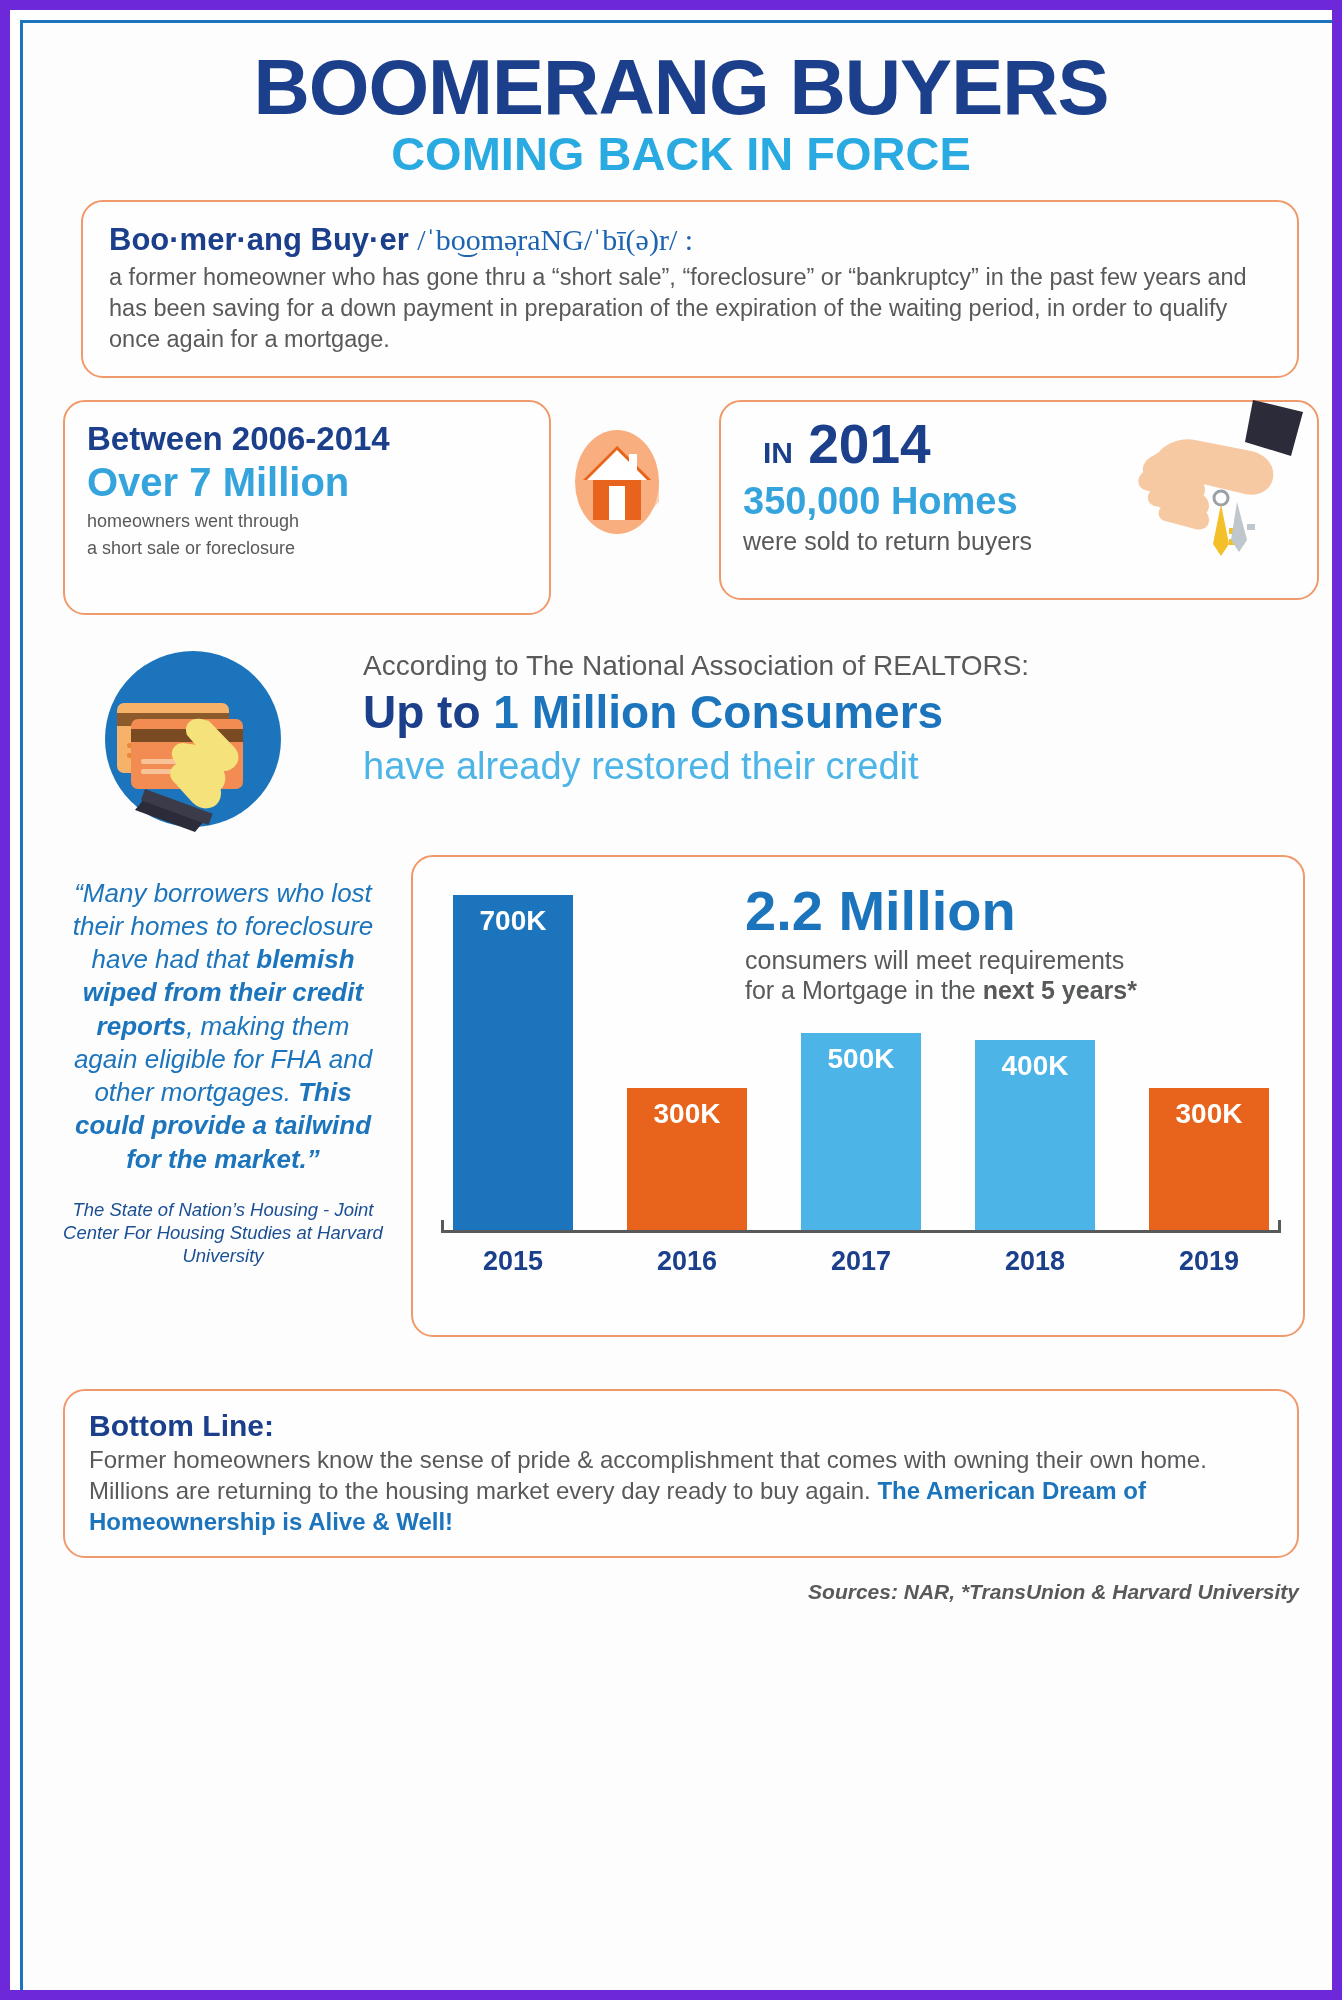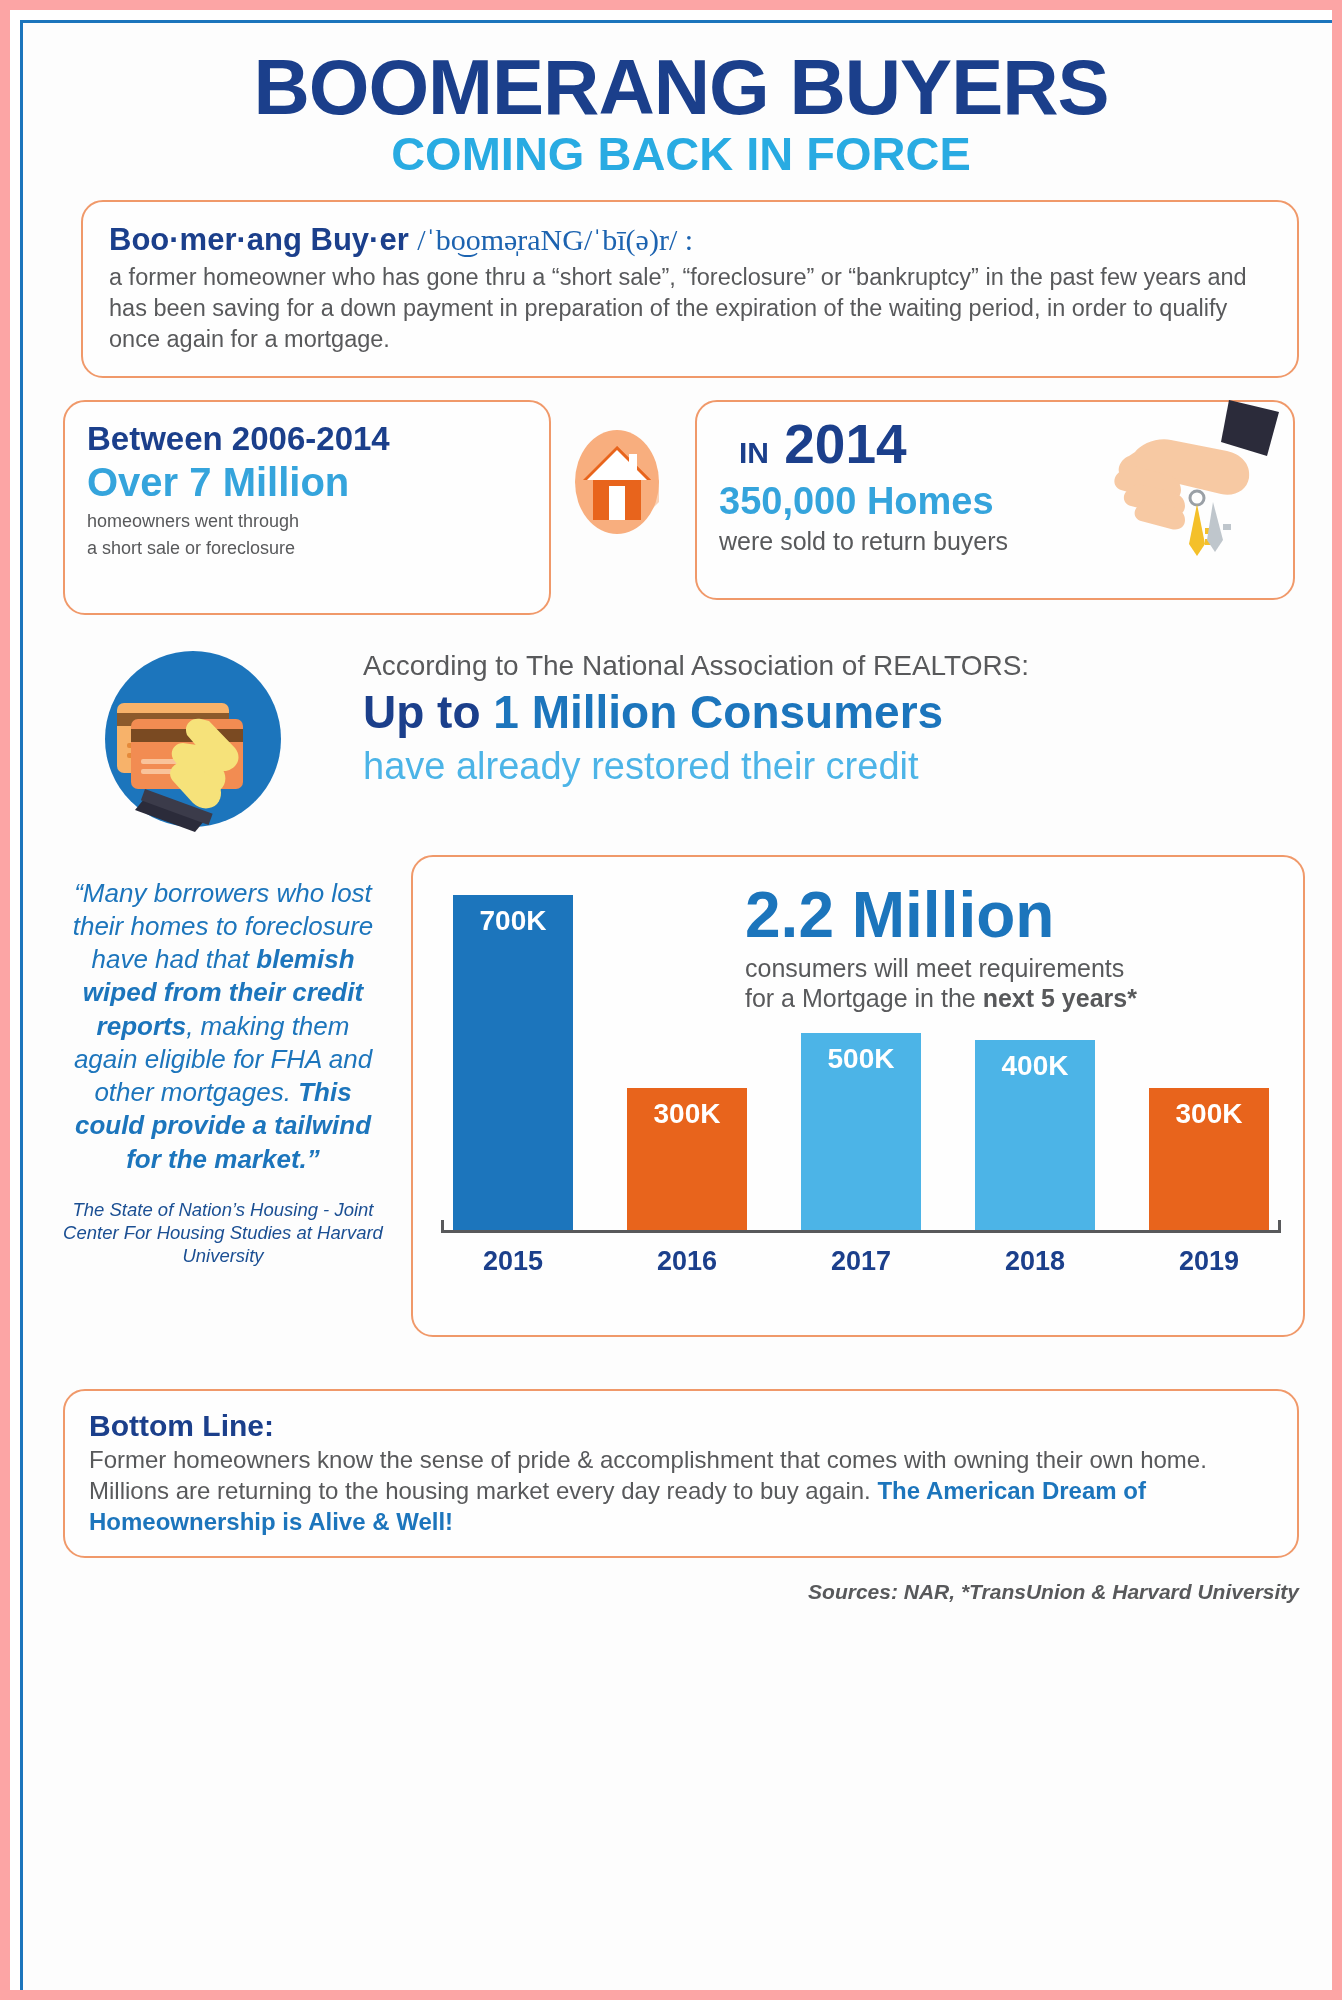--- a/index.html
+++ b/index.html
@@ -7,21 +7,21 @@
     width: 1342px;
     height: 2000px;
     background: #ffffff;
     font-family: "Liberation Sans", sans-serif;
   }
   .page {
     position: relative;
     width: 1342px;
     height: 2000px;
     background: #ffffff;
-    border: 10px solid #fca5a5;
+    border: 10px solid #6d28d9;
     padding: 0;
     overflow: hidden;
   }
   .inner {
     position: absolute;
     left: 10px; top: 10px;
     width: 1322px; height: 1980px;
     background: #fdfdfd;
     border: 3px solid #1C75BC;
   }
@@ -70,21 +70,21 @@
   }
   .def-body {
     font-size: 23.5px;
     color: #58595B;
     line-height: 1.33;
   }
 
   
   .stats-row {
     position: relative;
-    margin: 22px 44px 0 40px;
+    margin: 22px 20px 0 40px;
     height: 215px;
   }
   .stat-left {
     position: absolute;
     left: 0; top: 0;
     width: 488px; height: 215px;
     padding: 18px 22px 0 22px;
   }
   .stat-right {
     position: absolute;
@@ -147,21 +147,21 @@
   }
 
   .chart-box {
     position: absolute;
     left: 348px; top: 0;
     width: 894px; height: 482px;
     padding: 0;
   }
   .chart-inner { position: relative; width: 100%; height: 100%; }
   .big-stat { position: absolute; left: 332px; top: 26px; width: 530px; }
-  .big-stat .bs-num { font-size: 64px; font-weight: bold; color: #1C75BC; line-height: 1.0; }
+  .big-stat .bs-num { font-size: 56px; font-weight: bold; color: #1C75BC; line-height: 1.0; }
   .big-stat .bs-sub { font-size: 25px; color: #58595B; line-height: 1.22; margin-top: 6px; }
   .big-stat .bs-sub b { color: #58595B; font-weight: bold; }
 
   .plot {
     position: absolute;
     left: 28px; bottom: 54px;
     width: 840px; height: 390px;
   }
   .bars { position: absolute; left: 12px; right: 12px; bottom: 0; height: 100%;
           display: flex; align-items: flex-end; justify-content: space-between; }

